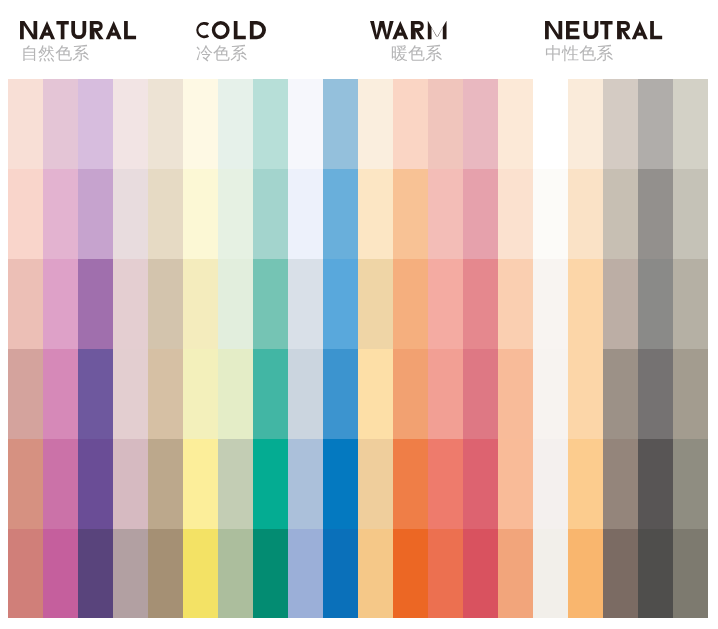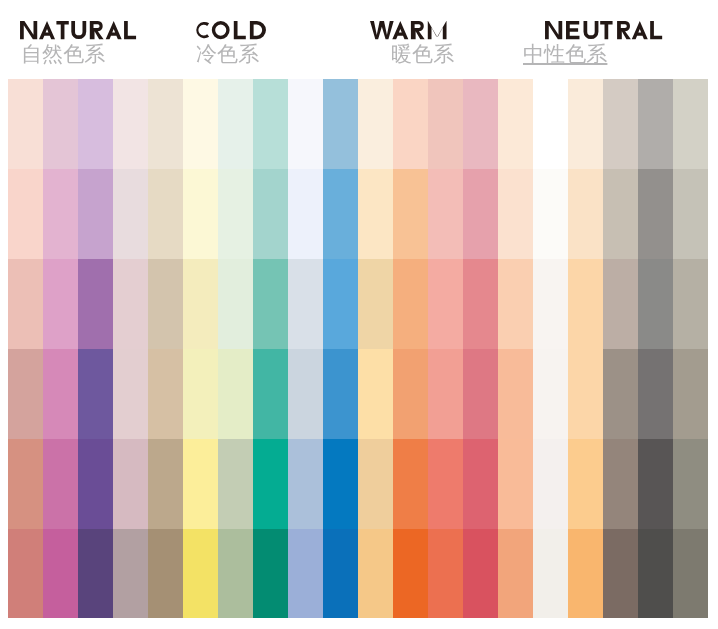--- a/index.html
+++ b/index.html
@@ -3,21 +3,21 @@
 <meta charset="utf-8">
 <title>Color Palette Chart</title>
 <style>
   html,body{margin:0;padding:0;}
   body{width:718px;height:629px;background:#ffffff;overflow:hidden;
        font-family:"Liberation Sans","DejaVu Sans",sans-serif;}
   .page{position:relative;width:718px;height:629px;background:#ffffff;}
   .headers{position:absolute;left:0;top:0;width:718px;height:79px;}
   svg.title{position:absolute;display:block;overflow:visible;}
   svg.title path{fill:#231815;}
-  .group-sub{position:absolute;top:45.5px;font-size:21px;color:#b5b5b6;
+  .group-sub{position:absolute;top:45.5px;font-size:17px;color:#b5b5b6;
        letter-spacing:0.1px;line-height:16px;white-space:nowrap;
        transform:translateZ(0);will-change:transform;}
   .grid{position:absolute;left:8px;top:79px;width:700px;height:539px;display:flex;}
   .col{width:35px;height:539px;position:relative;}
   .cell{width:35px;position:absolute;left:0;}
   .cell.r0{top:0px;height:90px;}
   .cell.r1{top:90px;height:90px;}
   .cell.r2{top:180px;height:90px;}
   .cell.r3{top:270px;height:90px;}
   .cell.r4{top:360px;height:90px;}
@@ -54,21 +54,21 @@
     <div class="group-sub" style="left:391px;">暖色系</div>
     <svg class="title" width="117.21" height="18.20" viewBox="0 0 644.02 100" style="left:544.60px;top:21.3px" aria-label="NEUTRAL">
         <path d="M0,0 H24 L74,76 V0 H94.5 V100 H70.5 L20.5,24 V100 H0 Z" transform="translate(0.00,0)"></path>
         <path d="M0,0 H72.5 V19 H20.5 V40.5 H66.5 V59.5 H20.5 V81 H74 V100 H0 Z" transform="translate(115.38,0)"></path>
         <path d="M0,0 H20.5 V58.5 A20.5,20.5 0 0 0 61.5,58.5 V0 H82 V58.5 A41,41 0 0 1 0,58.5 Z" transform="translate(211.54,0)"></path>
         <path d="M0,0 H68 V19 H44.2 V100 H23.8 V19 H0 Z" transform="translate(303.30,0)"></path>
         <path d="M0,0 H45 A28,28 0 0 1 45.5,55.8 H44 L76,100 H51.5 L26,57 V100 H0 Z M20.5,18.5 V38.5 H43.5 A10,10 0 0 0 43.5,18.5 Z" transform="translate(396.15,0)"></path>
         <path d="M44,0 L88,100 H67 L58.8,80.5 H29.2 L21,100 H0 Z M36.2,63 H51.8 L44,44.5 Z" transform="translate(476.92,0)"></path>
         <path d="M0,0 H20.5 V80.5 H66 V100 H0 Z" transform="translate(578.02,0)"></path>
       </svg>
-    <div class="group-sub" style="left:523px;text-decoration:underline;">中性色系</div>
+    <div class="group-sub" style="left:545.0px;">中性色系</div>
   </div>
   <div class="grid">
     <div class="col">
       <div class="cell r0" style="background-color: rgb(248, 223, 214);"></div>
       <div class="cell r1" style="background-color: rgb(249, 213, 203);"></div>
       <div class="cell r2" style="background-color: rgb(236, 191, 182);"></div>
       <div class="cell r3" style="background-color: rgb(212, 163, 157);"></div>
       <div class="cell r4" style="background-color: rgb(214, 145, 129);"></div>
       <div class="cell r5" style="background-color: rgb(208, 127, 121);"></div>
     </div>

